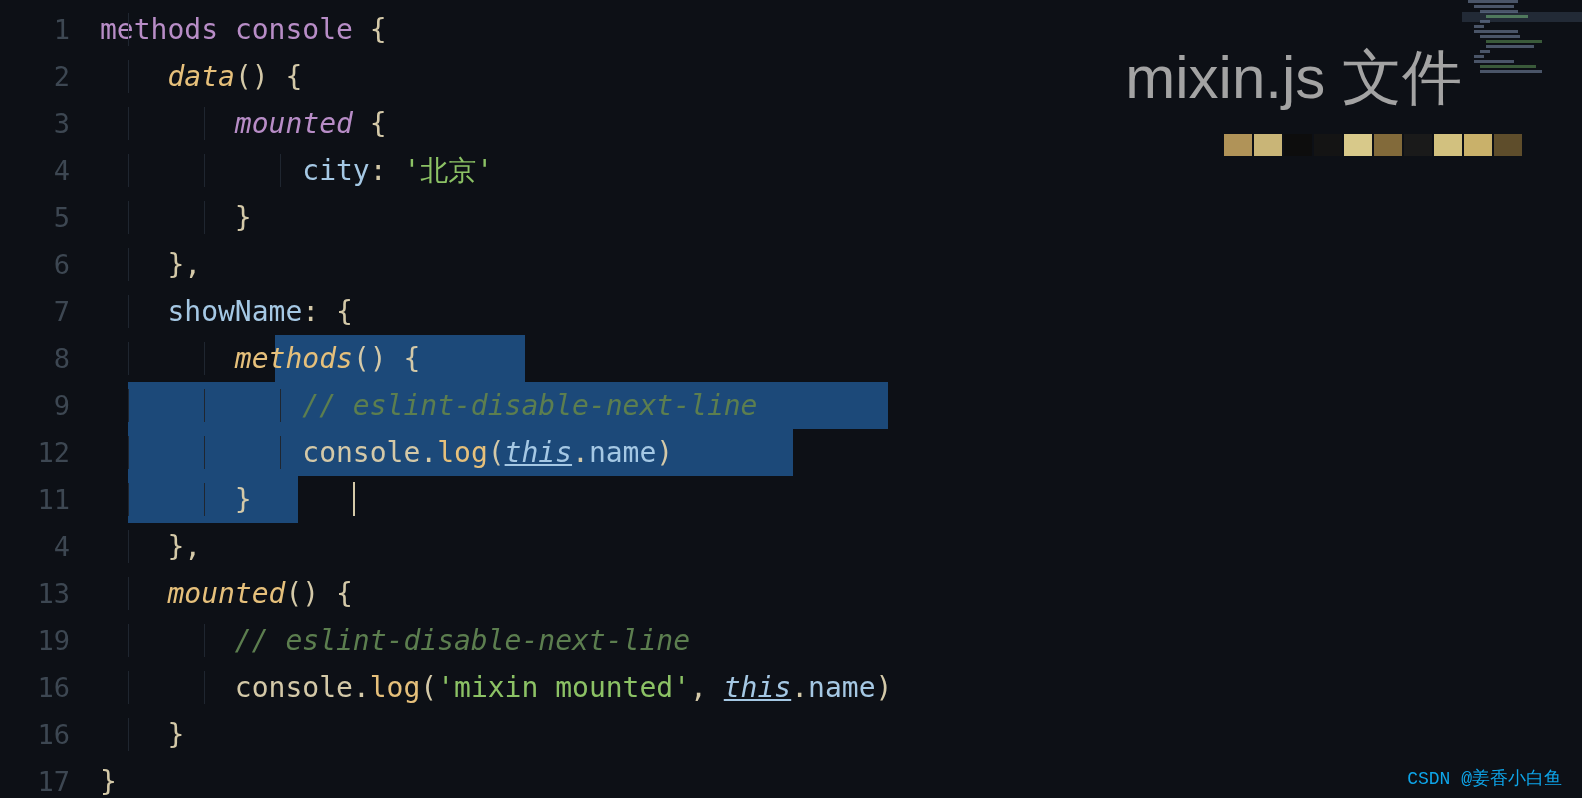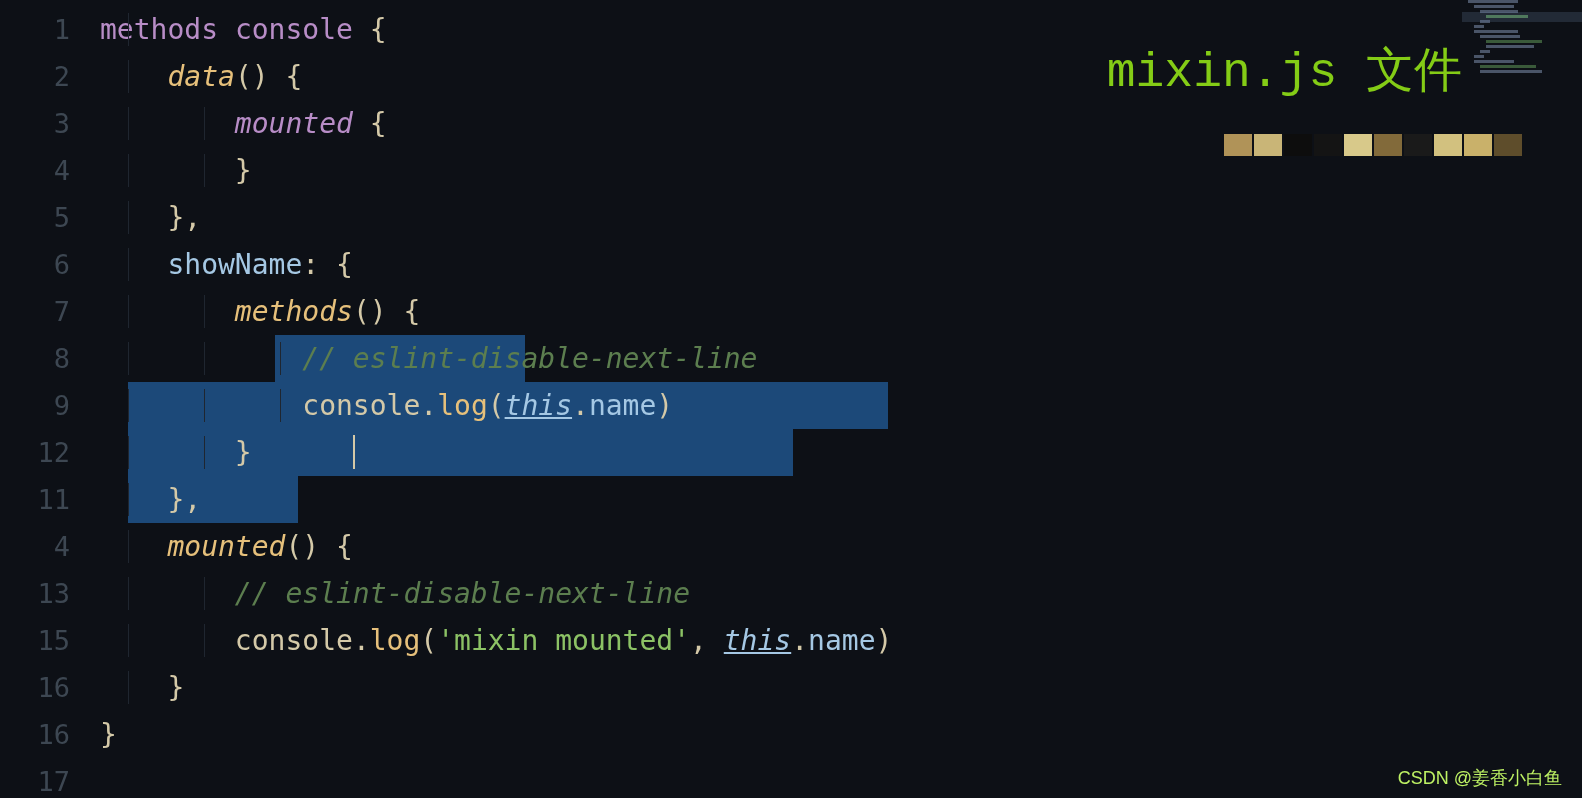--- a/index.html
+++ b/index.html
@@ -78,23 +78,23 @@
       height: 34px;
       background: #d4c9a8;
       vertical-align: middle;
       position: relative;
       top: -2px;
     }
     .title-label {
       position: absolute;
       top: 38px;
       right: 120px;
-      color: #84cc16;
-      font-size: 48px;
-      font-family: Liberation Mono, monospace;
+      color: #a3a3a3;
+      font-size: 60px;
+      font-family: Liberation Sans, sans-serif;
       font-weight: 400;
       z-index: 10;
     }
     .minimap {
       position: absolute;
       top: 0;
       right: 0;
       width: 120px;
       height: 120px;
       background: #0d1016;
@@ -123,23 +123,23 @@
     }
     .pixelblock span {
       width: 28px;
       height: 22px;
       display: inline-block;
     }
     .watermark {
       position: absolute;
       bottom: 8px;
       right: 20px;
-      color: #bef264;
+      color: #0ea5e9;
       font-size: 18px;
-      font-family: Liberation Sans, sans-serif;
+      font-family: Liberation Mono, monospace;
       z-index: 20;
     }
     .scrollbar-track {
       position: absolute;
       right: 0;
       top: 0;
       bottom: 0;
       width: 18px;
       background: #0d1016;
     }
@@ -155,39 +155,40 @@
     <div class="ln">4</div>
     <div class="ln">5</div>
     <div class="ln">6</div>
     <div class="ln">7</div>
     <div class="ln">8</div>
     <div class="ln">9</div>
     <div class="ln">12</div>
     <div class="ln">11</div>
     <div class="ln">4</div>
     <div class="ln">13</div>
-    <div class="ln">15</div>
+    <div class="ln">19</div>
     <div class="ln">16</div>
     <div class="ln">16</div>
     <div class="ln">17</div>
   </div>
 
   <div class="code-area">
 
     <div class="selection" style="top:335px; left:175px; width:250px; height:47px;"></div>
     <div class="selection" style="top:382px; left:28px; width:760px; height:47px;"></div>
     <div class="selection" style="top:429px; left:28px; width:665px; height:47px;"></div>
     <div class="selection" style="top:476px; left:28px; width:170px; height:47px;"></div>
 
     <div class="line"><span class="code-text"><span class="indent-guide" style="left:28px;"></span><span class="kw-export">methods</span> <span class="kw-default">console</span> <span class="punct">{</span></span></div>
 
     <div class="line"><span class="code-text"><span class="indent-guide" style="left:28px;"></span>    <span class="fn-name">data</span><span class="punct">(</span><span class="punct">)</span> <span class="punct">{</span></span></div>
 
     <div class="line"><span class="code-text"><span class="indent-guide" style="left:28px;"></span><span class="indent-guide" style="left:104px;"></span>        <span class="kw-return">mounted</span> <span class="punct">{</span></span></div>
 
+    <div class="line"><span class="code-text"><span class="indent-guide" style="left:28px;"></span><span class="indent-guide" style="left:104px;"></span><span class="indent-guide" style="left:180px;"></span>            <span class="prop">city</span><span class="punct">:</span> <span class="str">'北京'</span></span></div>
 
     <div class="line"><span class="code-text"><span class="indent-guide" style="left:28px;"></span><span class="indent-guide" style="left:104px;"></span>        <span class="punct">}</span></span></div>
 
     <div class="line"><span class="code-text"><span class="indent-guide" style="left:28px;"></span>    <span class="punct">}</span><span class="punct">,</span></span></div>
 
     <div class="line"><span class="code-text"><span class="indent-guide" style="left:28px;"></span>    <span class="prop">showName</span><span class="punct">:</span> <span class="punct">{</span></span></div>
 
     <div class="line"><span class="code-text"><span class="indent-guide" style="left:28px;"></span><span class="indent-guide" style="left:104px;"></span>        <span class="fn-name">methods</span><span class="punct">(</span><span class="punct">)</span> <span class="punct">{</span></span></div>
 
     <div class="line"><span class="code-text"><span class="indent-guide" style="left:28px;"></span><span class="indent-guide" style="left:104px;"></span><span class="indent-guide" style="left:180px;"></span>            <span class="comment">// eslint-disable-next-line</span></span></div>

